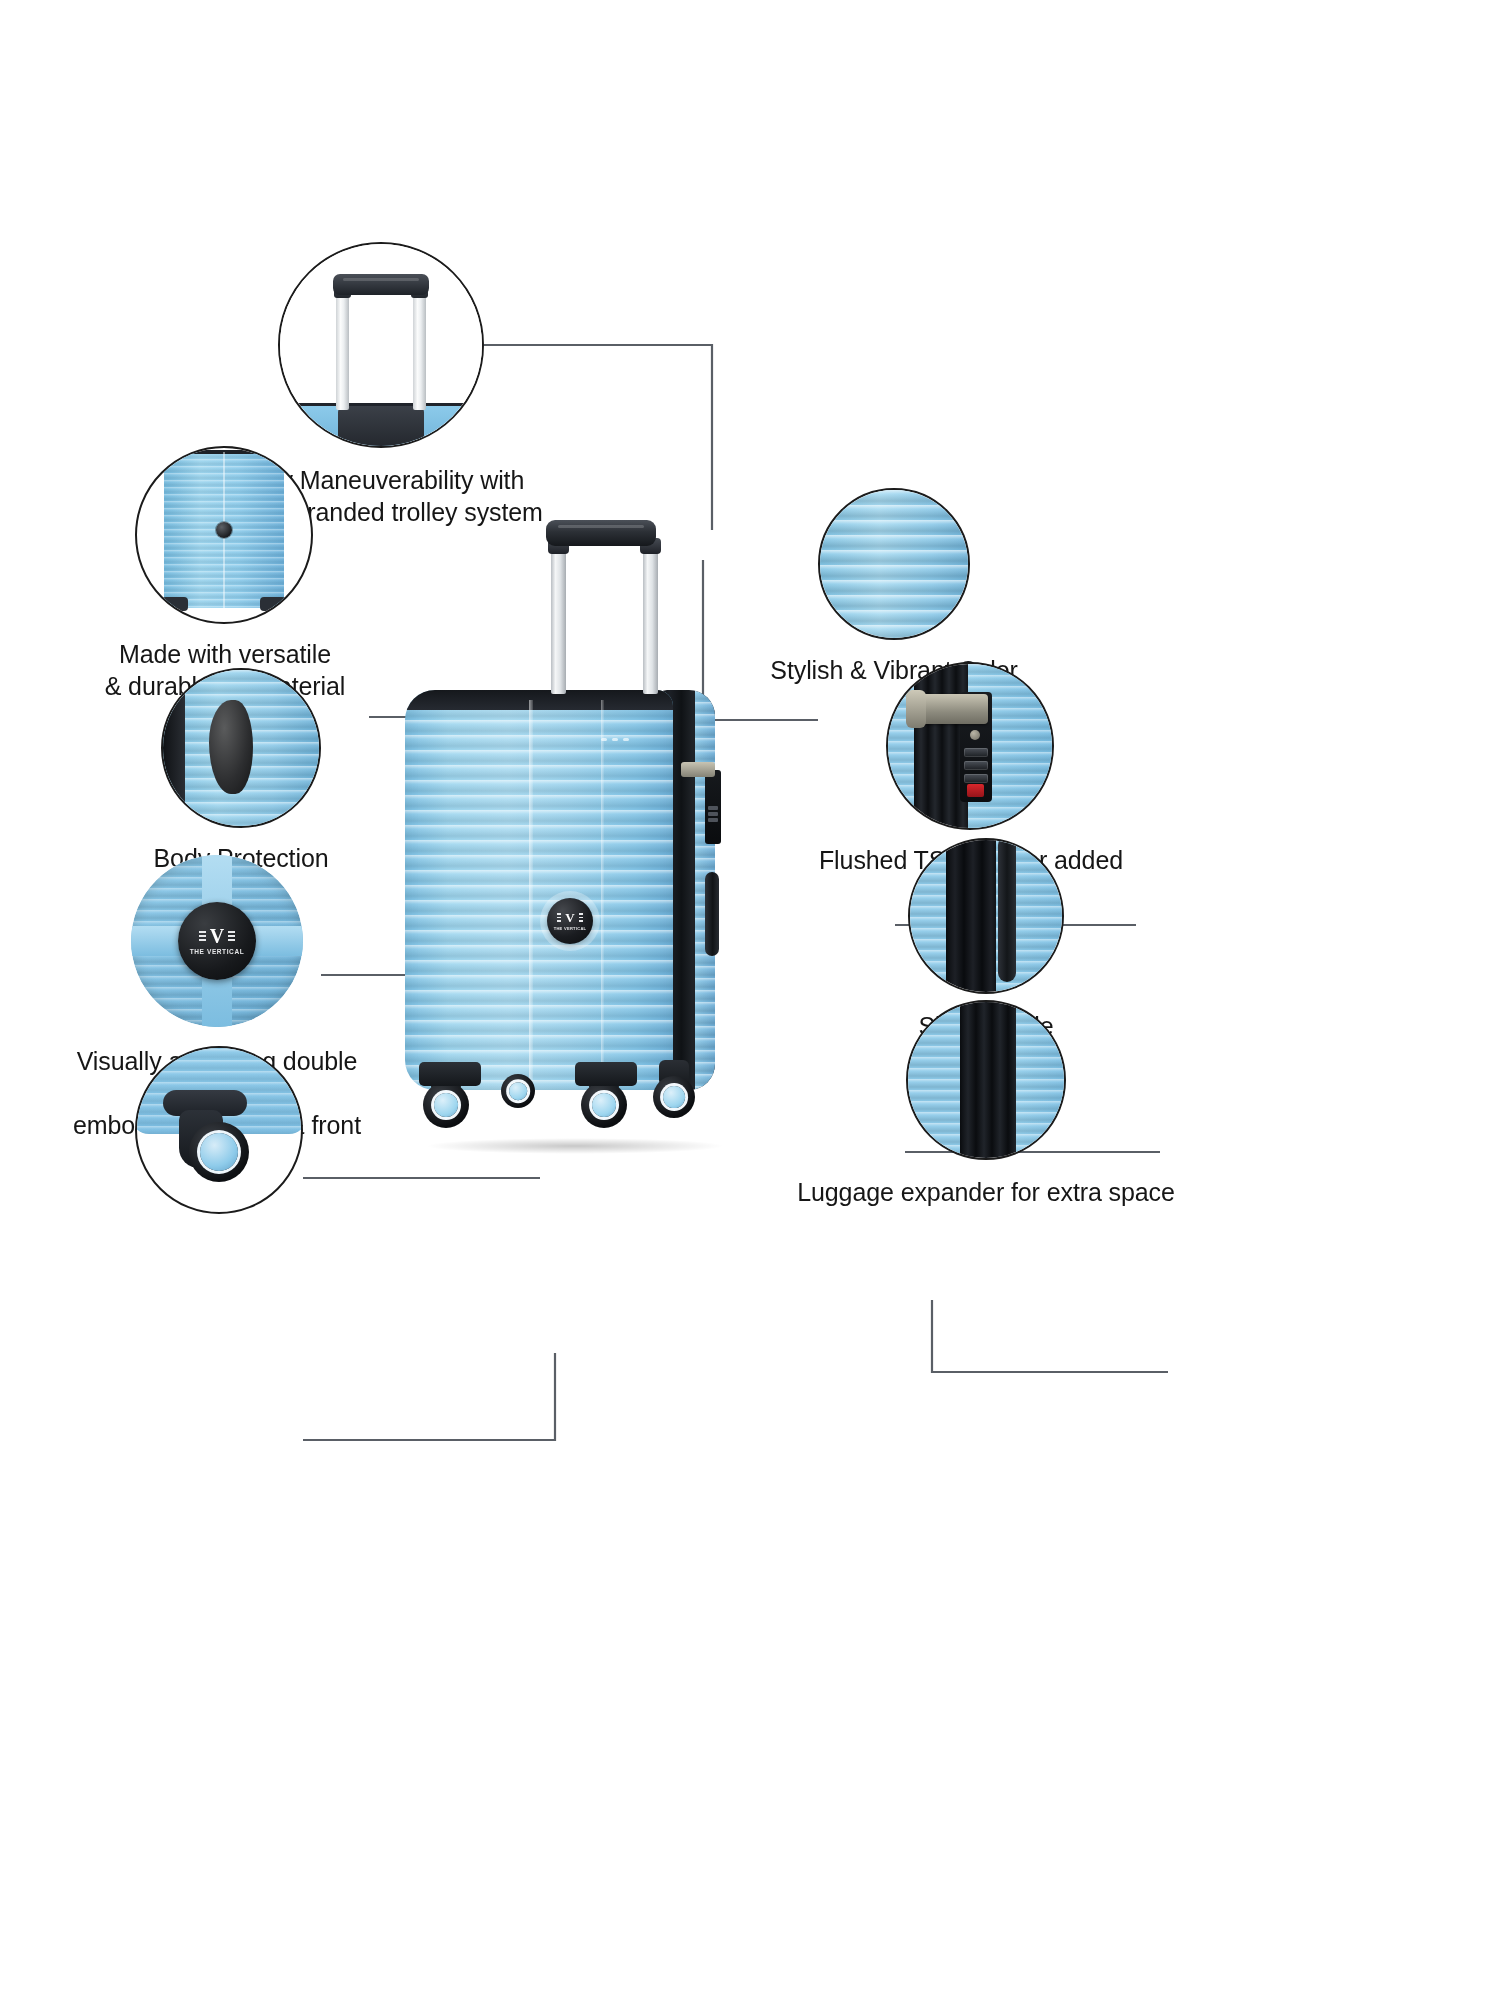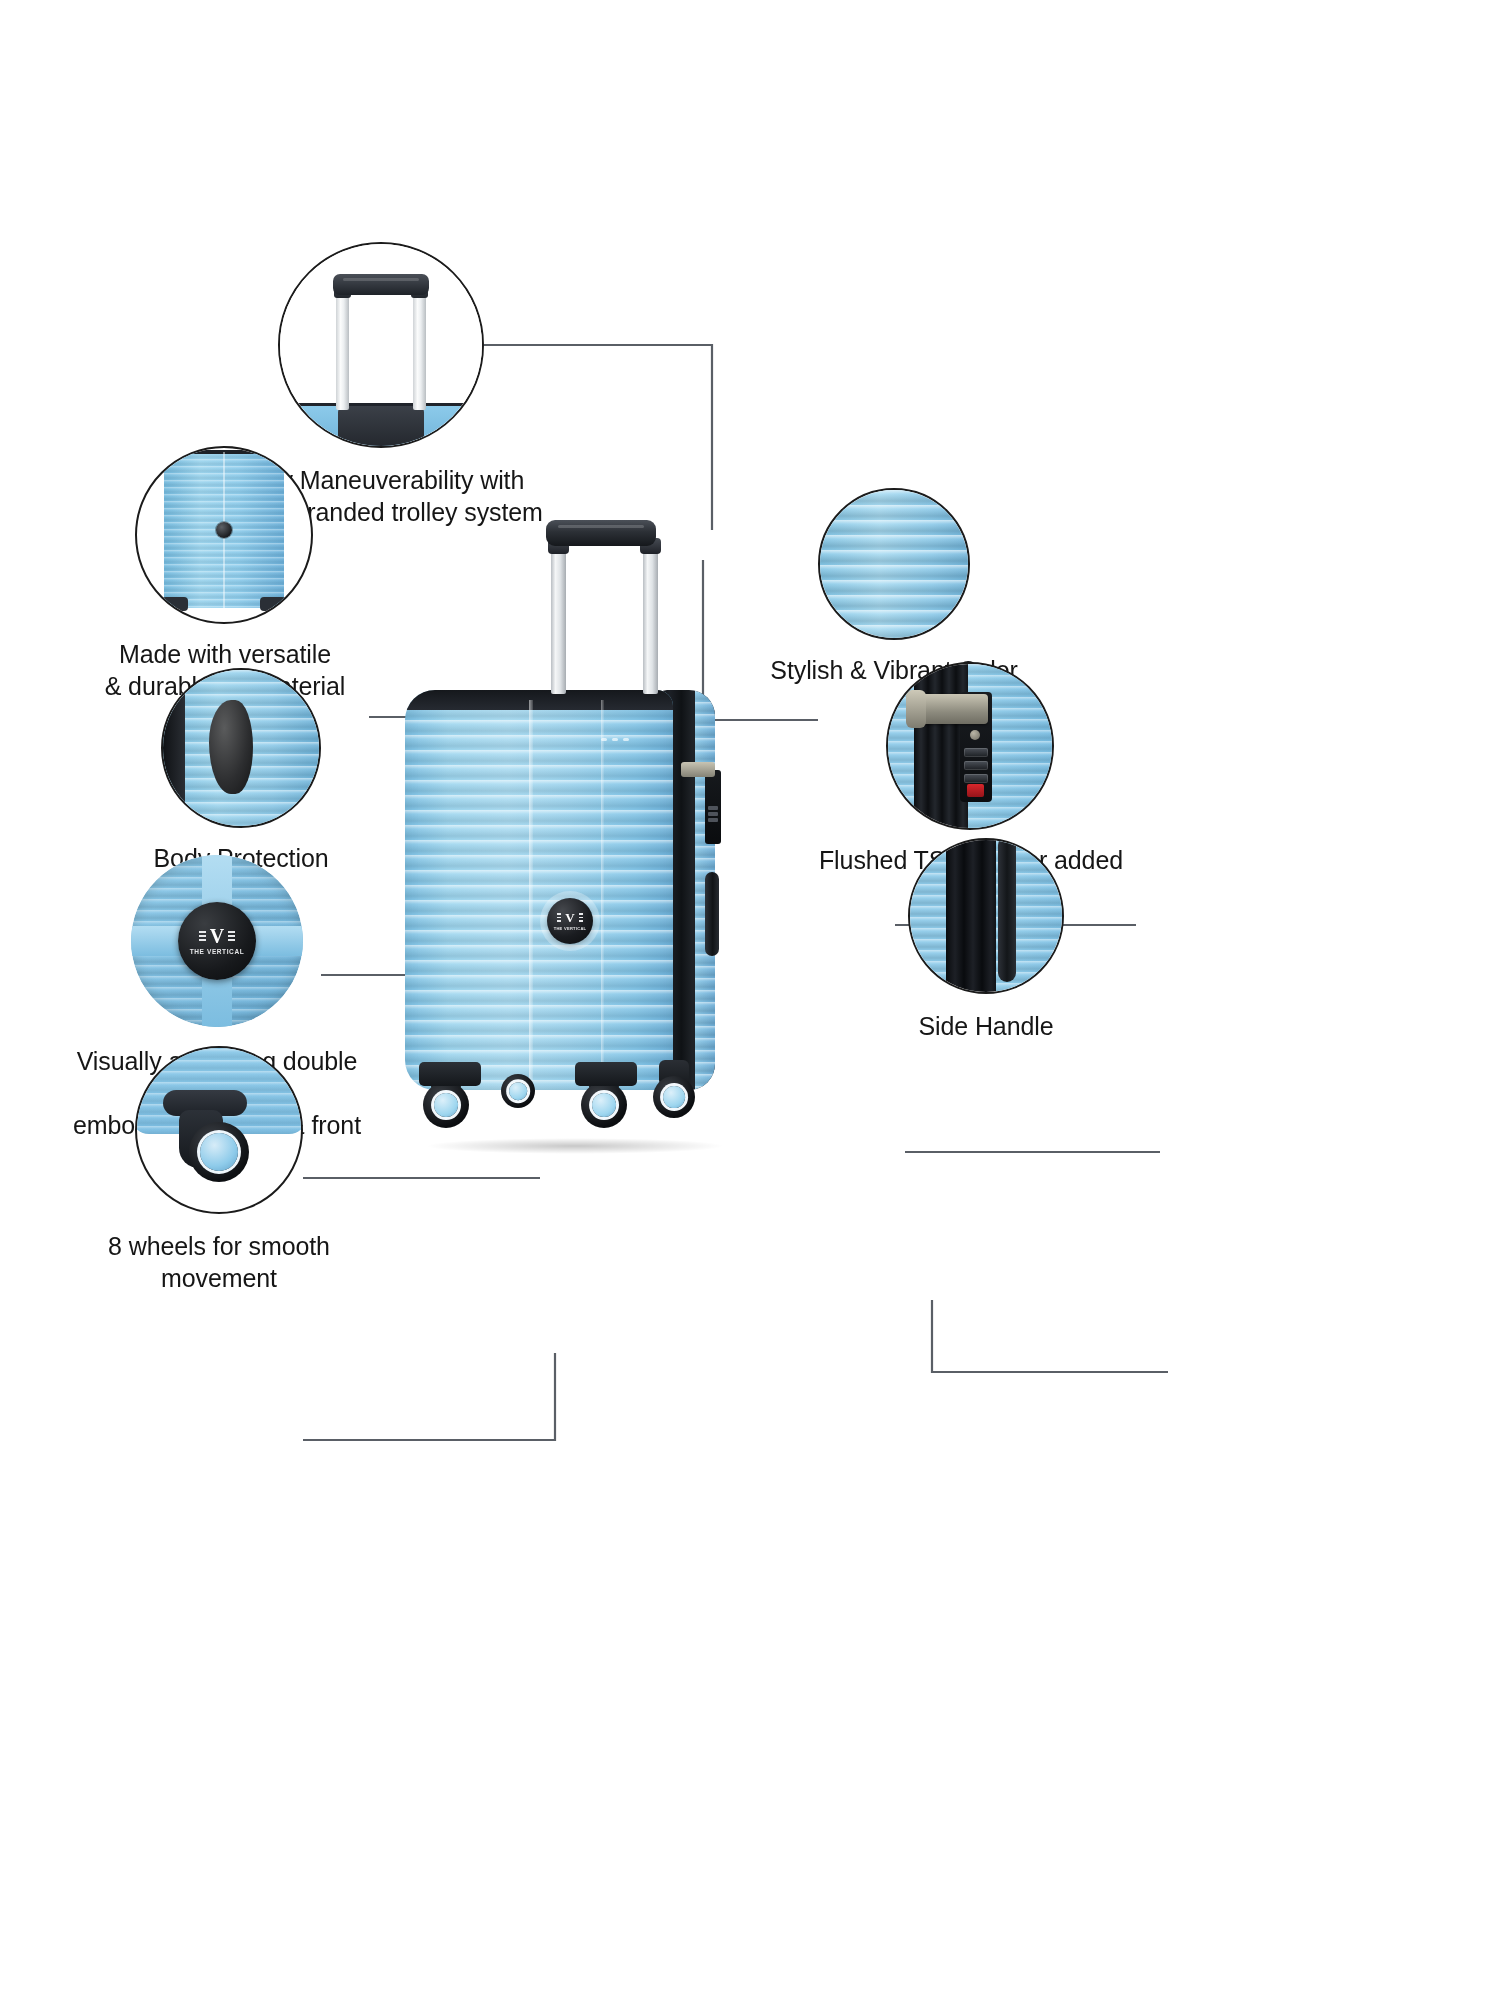--- a/index.html
+++ b/index.html
@@ -722,21 +722,20 @@
 
   <div class="callout" id="c-wheels" style="left:135px; top:1046px;">
     <div class="bubble">
       <span class="wh-shell"></span>
       <span class="wh-grip"></span>
       <span class="wh-house"></span>
       <span class="wh-tire">
           <span class="wh-hub"></span>
         </span>
     </div>
-    <div class="cap" style="left:-86px; top:184px; width:340px;">8 wheels for smooth movement</div>
   </div>
 
   <div class="callout" id="c-color" style="left:818px; top:488px;">
     <div class="bubble">
       <span class="shell-v"></span>
     </div>
     <div class="cap" style="left:-58px; top:166px; width:268px;">Stylish &amp; Vibrant Color</div>
   </div>
 
   <div class="callout" id="c-tsa" style="left:886px; top:662px;">
@@ -760,14 +759,22 @@
   <div class="callout" id="c-sidehandle" style="left:908px; top:838px;">
     <div class="bubble">
       <span class="sh-left"></span>
       <span class="sh-black"></span>
       <span class="sh-right"></span>
       <span class="sh-handle"></span>
     </div>
     <div class="cap" style="left:-36px; top:172px; width:228px;">Side Handle</div>
   </div>
 
+  <div class="callout" id="c-expander" style="left:906px; top:1000px;">
+    <div class="bubble">
+      <span class="ex-left"></span>
+      <span class="ex-mid"></span>
+      <span class="ex-right"></span>
+    </div>
+    <div class="cap" style="left:-118px; top:176px; width:396px;">Luggage expander for extra space</div>
+  </div>
 
 </div>
 
 </body></html>

